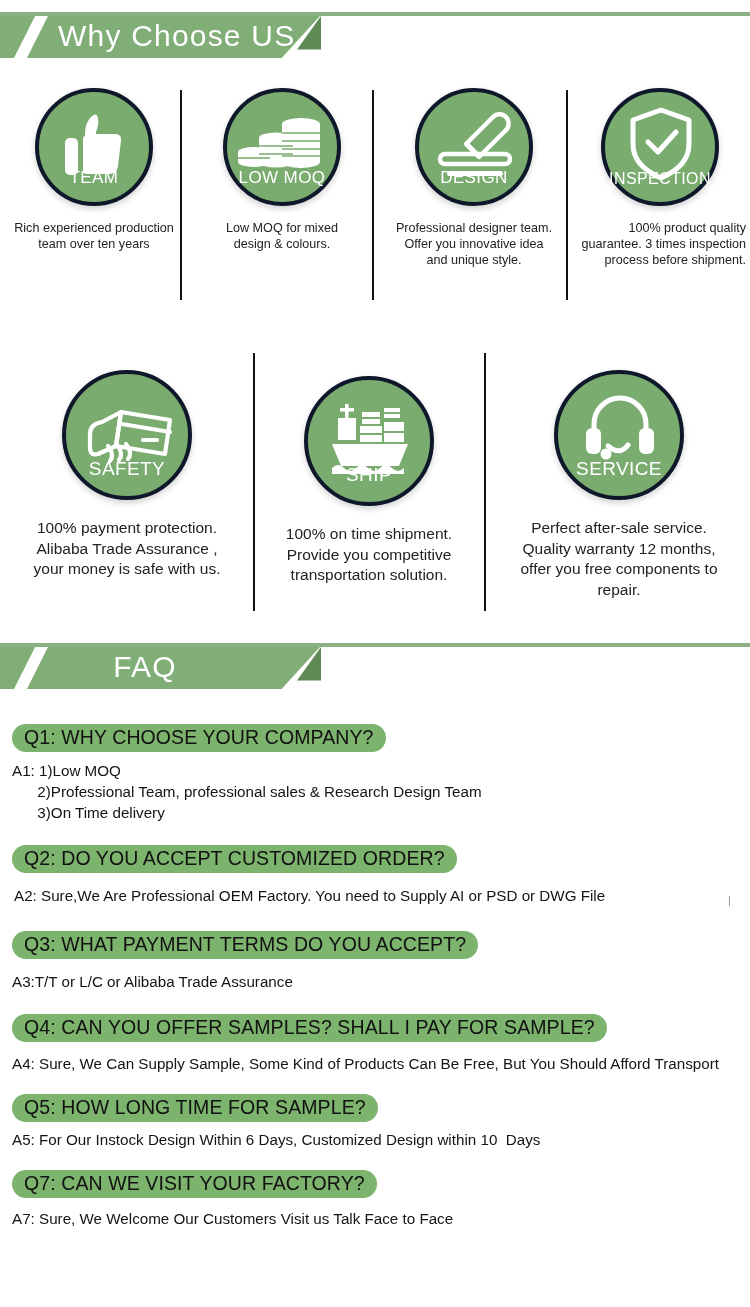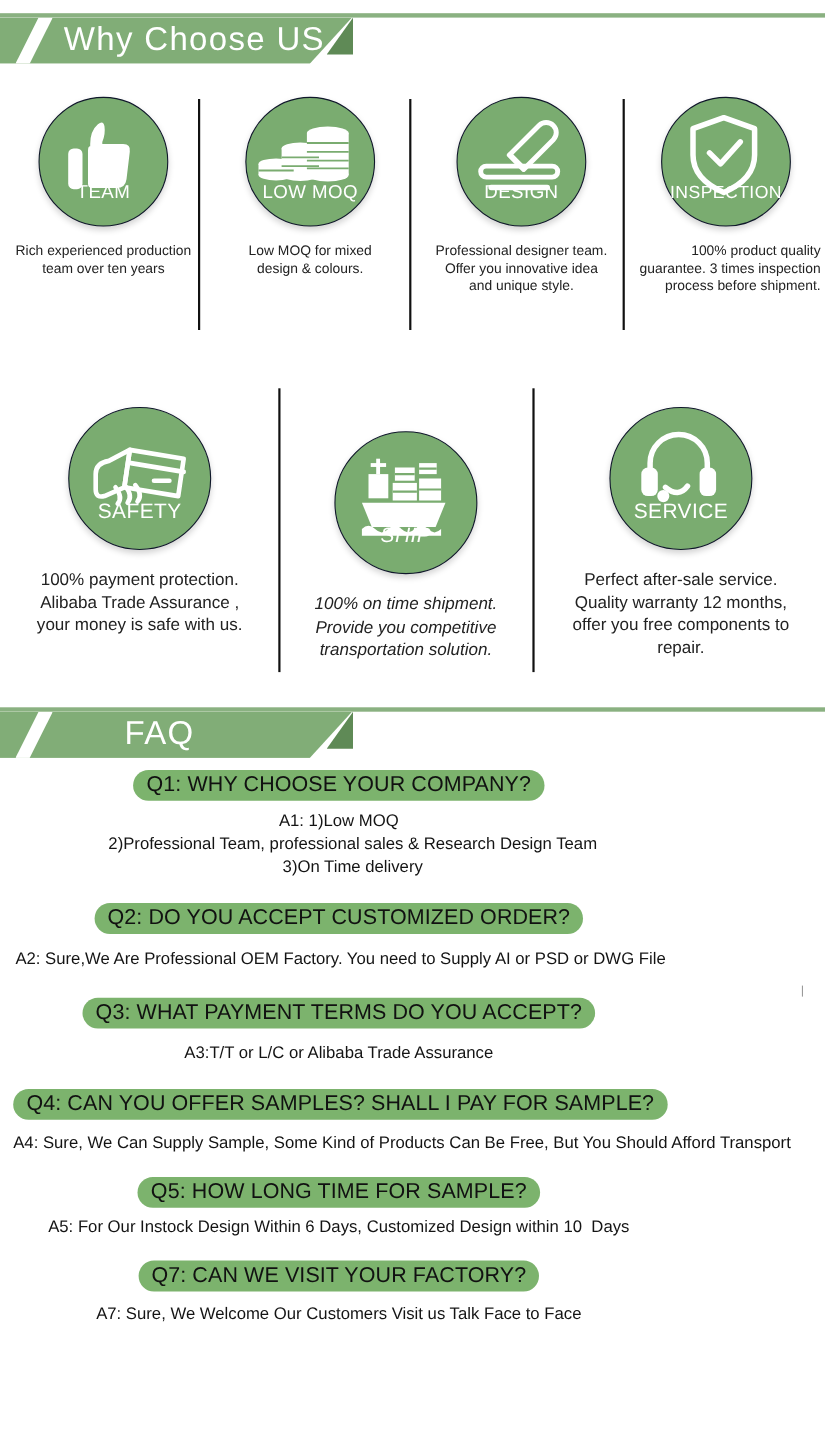--- a/index.html
+++ b/index.html
@@ -82,21 +82,21 @@
   .feature {
     position: absolute;
     text-align: center;
   }
   .circle {
     position: relative;
     margin: 0 auto;
     border-radius: 50%;
     background: #7aac70;
     box-shadow: 0 3px 6px rgba(0,0,0,0.18);
-    border: 1px solid #0f172a;
+    border: 4px solid #0f172a;
     display: block;
   }
   .circle svg { display: block; position: absolute; left: 0; top: 0; }
   .circle-label {
     position: absolute;
     left: 0;
     width: 100%;
     text-align: center;
     color: #ffffff;
     font-family: "Liberation Sans", sans-serif;
@@ -119,23 +119,22 @@
   .divider {
     position: absolute;
     width: 2px;
     background: #111111;
   }
 
   
   .faq {
     position: absolute;
     left: 0;
-    top: 700px;
+    top: 724px;
     width: 604px;
-    text-align: center;
   }
   .faq-item { position: relative; }
   .q {
     display: inline-block;
     background: #7cb36d;
     color: #111111;
     border-radius: 14px;
     padding: 2px 12px 3px 12px;
     font-size: 19.5px;
     font-weight: 400;
@@ -262,21 +261,21 @@
           <path d="M60 70 q7 9 2 15"></path>
         </g>
       </svg>
       <div class="circle-label" style="top:84px; font-size:19px;">SAFETY</div>
     </div>
     <div class="feature-desc big" style="white-space:pre-line; margin-top:18px;">100% payment protection.
 Alibaba Trade Assurance ,
 your money is safe with us.</div>
   </div>
 
-  <div class="feature" style="left:262px; top:392px; width:214px;font-style:italic;">
+  <div class="feature" style="left:262px; top:376px; width:214px;">
     <div class="circle" style="width:130px;height:130px;">
       <svg width="124" height="124" viewBox="0 0 124 124">
         <g fill="#ffffff">
           <rect x="37" y="24" width="3.5" height="14"></rect>
           <rect x="32" y="28" width="14" height="3.5"></rect>
           <rect x="30" y="38" width="18" height="22"></rect>
           <rect x="54" y="32" width="18" height="12"></rect>
           <rect x="76" y="28" width="16" height="10"></rect>
           <rect x="52" y="46" width="22" height="16"></rect>
           <rect x="76" y="42" width="20" height="20"></rect>

